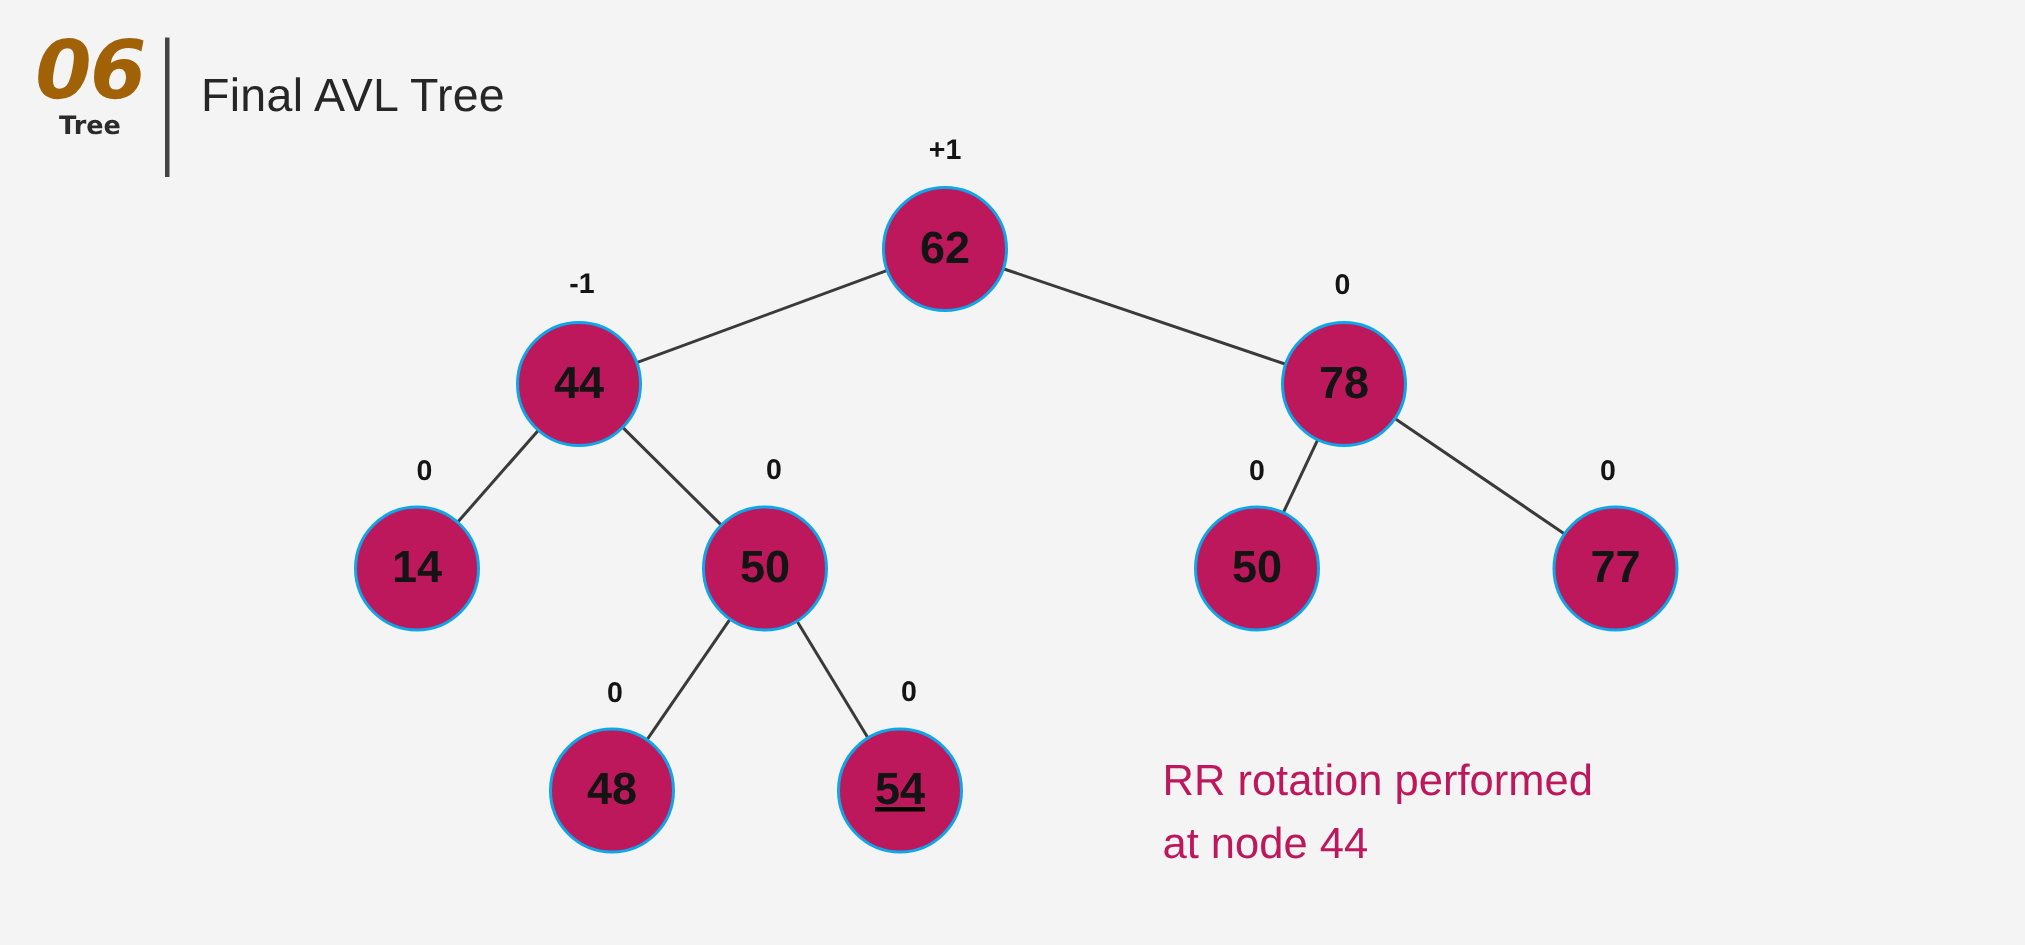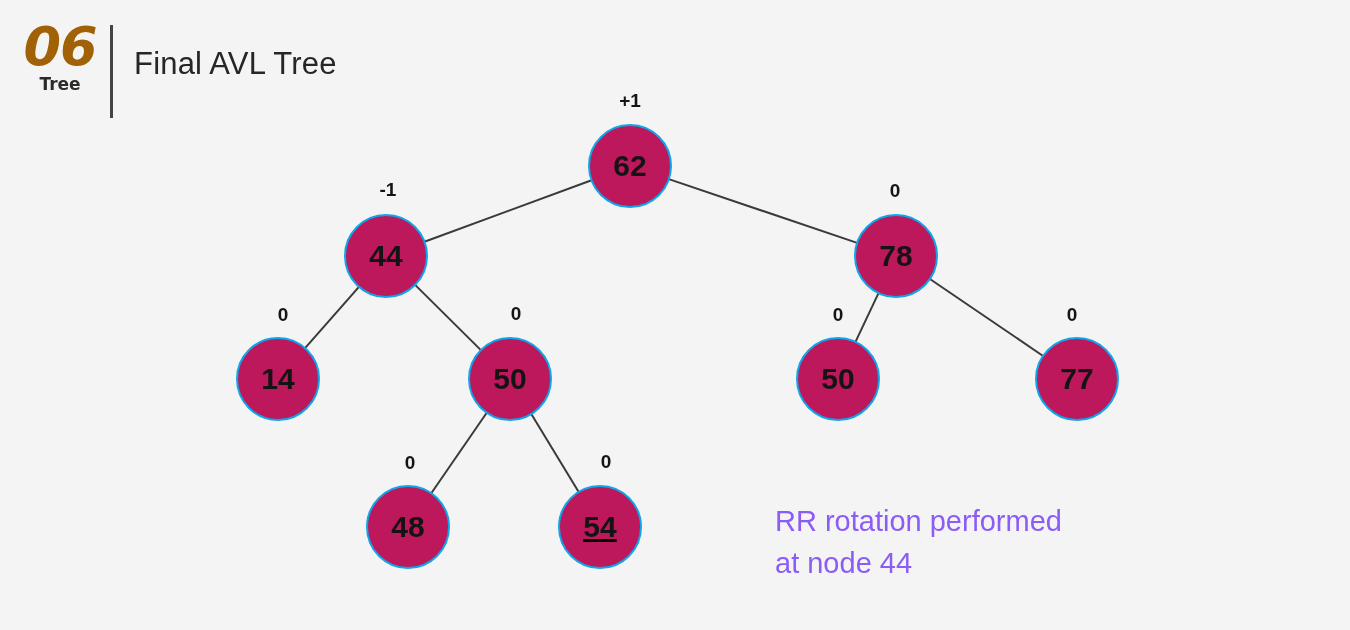--- a/index.html
+++ b/index.html
@@ -118,21 +118,21 @@
   
   #caption {
     position: absolute;
     left: 775px;
     top: 500px;
     width: 430px;
     font-family: "Liberation Sans", sans-serif;
     font-size: 29px;
     font-weight: 400;
     line-height: 42px;
-    color: #8b5cf6;
+    color: #be185d;
   }
   .caption-line { display: block; }
 </style>
 </head>
 <body>
 
 <div id="header">
   <div id="step-block">
     <div id="step-number">06</div>
     <div id="step-word">Tree</div>

